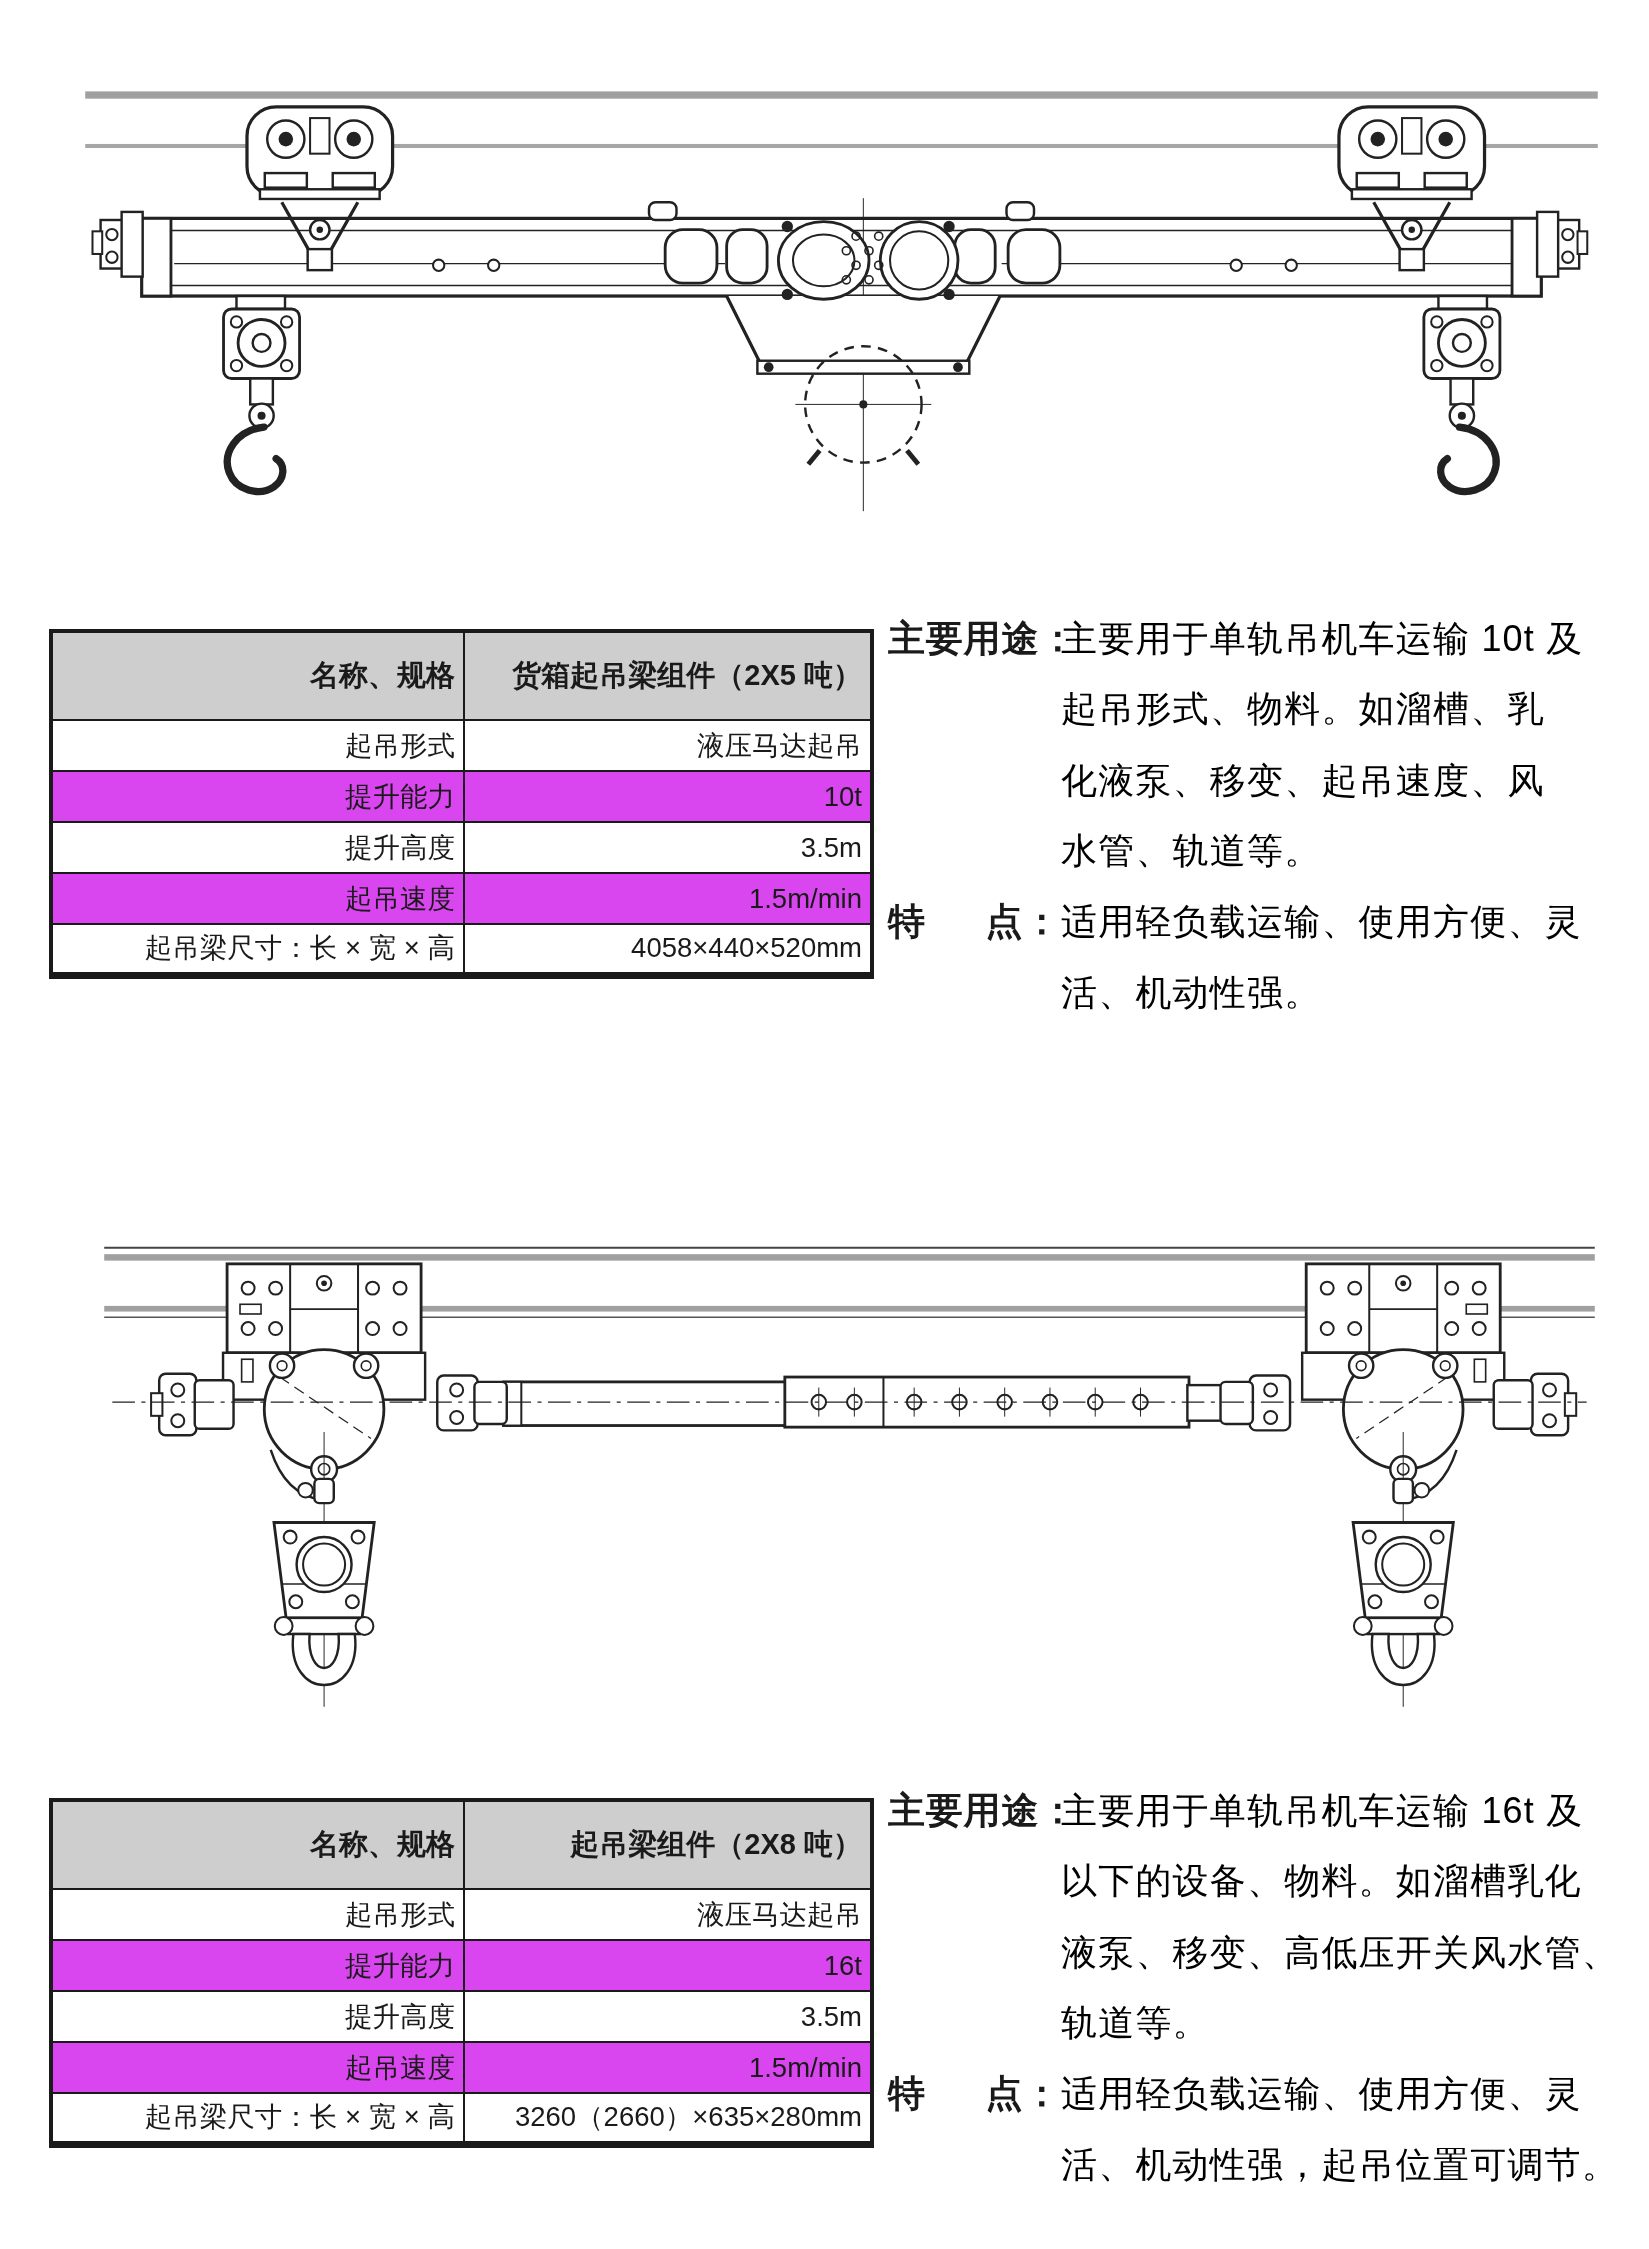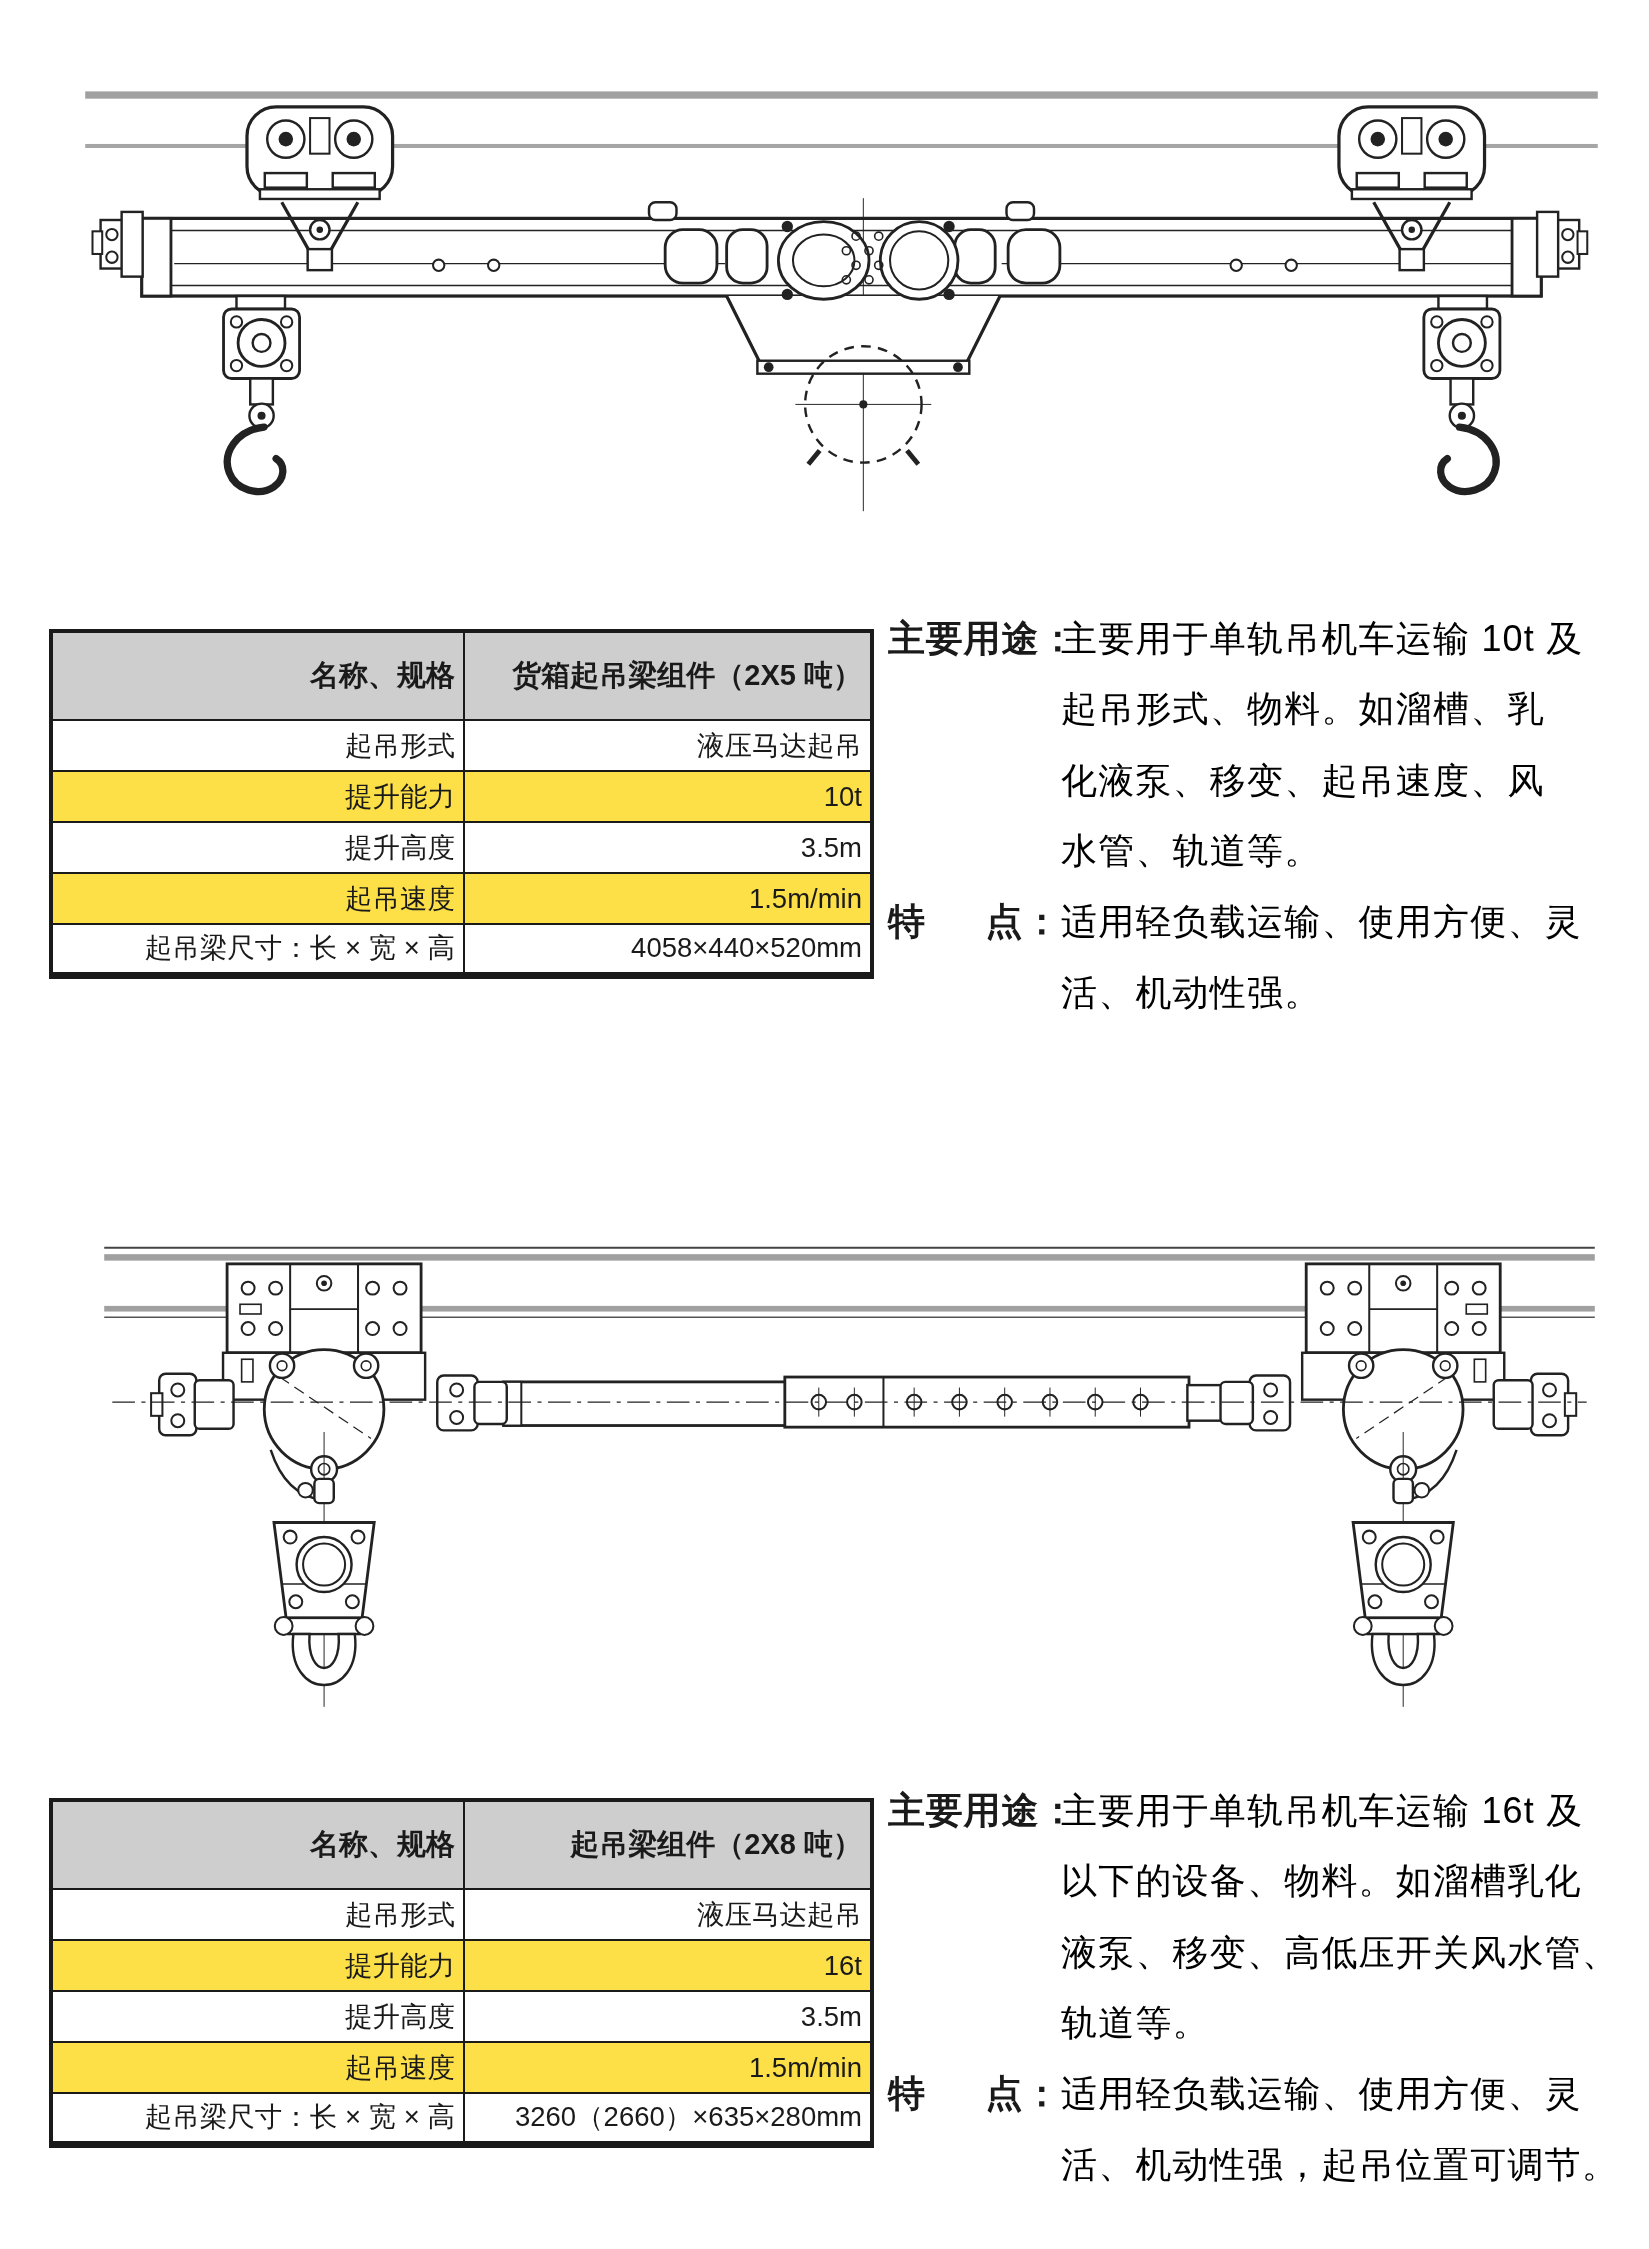--- a/index.html
+++ b/index.html
@@ -29,21 +29,21 @@
     border:2.4px solid #1a1a1a;
     text-align:right;
     vertical-align:middle;
     font-size:27.5px;
     padding:0 8px;
     color:#1a1a1a;
   }
   table.spec-table tr{height:51px;}
   table.spec-table tr.head{height:89px;background:#cecece;}
   table.spec-table tr.head td{font-size:29px;font-weight:bold;}
-  table.spec-table tr.alt{background:#fde047;}
+  table.spec-table tr.alt{background:#d946ef;}
 
   
   .text-block{position:absolute;width:760px;}
   .tline{
     position:absolute;left:0;
     display:flex;
     align-items:baseline;
     white-space:nowrap;
     height:50px;
     line-height:50px;

